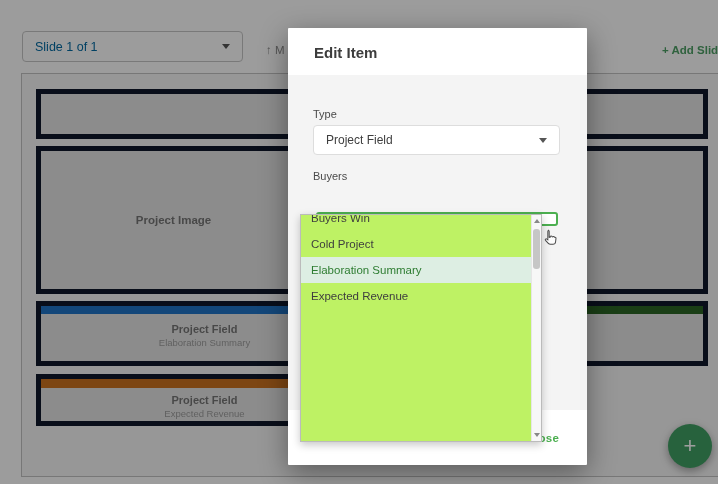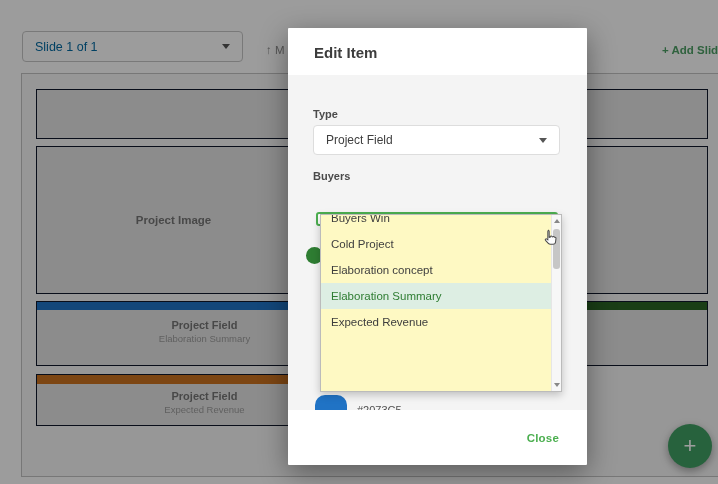--- a/index.html
+++ b/index.html
@@ -13,21 +13,21 @@
     background:#fcfcfc; border:1px solid #c4c4c4; border-radius:4px;
     display:flex; align-items:center; padding:0 12px; font-size:12.5px; color:#0369a1; }
   .slide-select .caret { margin-left:auto; width:0; height:0;
     border-left:4px solid transparent; border-right:4px solid transparent; border-top:5px solid #555; }
 
   .move-partial { position:absolute; left:266px; top:44px; font-size:11.5px; color:#8a8a8a; white-space:nowrap; }
   .add-slide { position:absolute; left:662px; top:44px; font-size:11.5px; font-weight:600; white-space:nowrap; }
 
   .canvas { position:absolute; left:21px; top:73px; width:700px; height:404px;
     background:#f4f4f4; border:1px solid #c1c1c1; }
-  .ph-box { position:absolute; background:#e3e3e3; border:1px solid #0f172a; overflow:hidden; }
+  .ph-box { position:absolute; background:#e3e3e3; border:5px solid #0f172a; overflow:hidden; }
   .box-top    { left:14px; top:15px;  width:672px; height:50px; }
   .box-img-l  { left:14px; top:72px;  width:275px; height:148px; display:flex; align-items:center; justify-content:center; }
   .box-img-r  { left:297px; top:72px; width:389px; height:148px; }
   .box-blue   { left:14px; top:227px; width:337px; height:65px; }
   .box-green  { left:359px; top:227px; width:327px; height:65px; }
   .box-orange { left:14px; top:300px; width:337px; height:52px; }
   .bar { position:absolute; left:0; top:0; right:0; height:8px; }
   .ph-title { margin-top:17px; text-align:center; font-size:11px; font-weight:700; color:#757575; }
   .ph-sub   { text-align:center; font-size:9.5px; color:#9b9b9b; margin-top:2px; }
   .img-label { font-size:11.5px; font-weight:700; color:#757575; }
@@ -43,35 +43,35 @@
   .modal { position:absolute; left:288px; top:28px; width:299px; height:437px; z-index:20;
     background:#fff; border-radius:1px; box-shadow:0 8px 28px rgba(0,0,0,.4); }
   .m-header { position:absolute; left:0; top:0; right:0; height:47px; border-radius:5px 5px 0 0; background:#fff; }
   .m-title { position:absolute; left:26px; top:16px; font-size:15px; font-weight:700; color:#3d3d3d; }
   .m-body { position:absolute; left:0; top:47px; right:0; height:335px; background:#f4f4f4; }
   .m-footer { position:absolute; left:0; bottom:0; right:0; height:55px; background:#fff;
     border-radius:0 0 5px 5px; display:flex; align-items:center; justify-content:flex-end; padding-right:28px; }
   .close-btn { font-size:11.5px; font-weight:700; letter-spacing:.2px; background:none; border:none;
     font-family:inherit; cursor:pointer; }
 
-  .fld-label { position:absolute; left:25px; font-size:11px; font-weight:700; color:#4a4a4a; }
+  .fld-label { position:absolute; left:25px; font-size:11px; font-weight:400; color:#4a4a4a; }
   .lbl-type { top:33px; } .lbl-field { top:95px; }
 
   .sel { position:absolute; left:25px; top:50px; width:247px; height:30px; background:#fff;
     border:1px solid #ddd; border-radius:4px; display:flex; align-items:center; padding:0 12px;
     font-size:12px; color:#3e3e3e; }
   .sel .caret { margin-left:auto; width:0; height:0;
     border-left:4px solid transparent; border-right:4px solid transparent; border-top:5px solid #555; }
 
   .field-sel-sliver { position:absolute; left:28px; top:137px; width:242px; height:14px;
     background:#fff; border:2px solid #4CAF50; border-radius:3px; z-index:1; }
   .toggle-knob { position:absolute; left:18px; top:172px; width:17px; height:17px; border-radius:50%; z-index:2; }
 
-  .dropdown { position:absolute; left:32px; top:139px; width:242px; height:178px; z-index:3;
-    background:#fef9c3; border:1px solid #bbb; box-shadow:0 3px 8px rgba(0,0,0,.22); overflow:hidden; }
+  .dropdown { position:absolute; left:12px; top:139px; width:242px; height:228px; z-index:3;
+    background:#bef264; border:1px solid #bbb; box-shadow:0 3px 8px rgba(0,0,0,.22); overflow:hidden; }
   .dd-list { list-style:none; margin-right:10px; }
   .dd-item { height:26px; line-height:26px; padding-left:10px; font-size:11.5px; color:#3e3e3e;
     white-space:nowrap; overflow:hidden; }
   .dd-item.partial { margin-top:-10px; }
   .dd-item.selected { background:#ddeee3; color:#2E7D32; }
   .dd-scrollbar { position:absolute; right:0; top:0; bottom:0; width:10px; background:#f7f7f7; border-left:1px solid #e6e6e6; }
   .sb-up, .sb-down { position:absolute; left:0; right:0; height:12px; display:flex; align-items:center; justify-content:center; }
   .sb-up { top:0; } .sb-down { bottom:0; }
   .tri-up { width:0; height:0; border-left:3px solid transparent; border-right:3px solid transparent; border-bottom:4px solid #888; }
   .tri-down { width:0; height:0; border-left:3px solid transparent; border-right:3px solid transparent; border-top:4px solid #888; }
@@ -144,21 +144,20 @@
 
     <span class="fld-label lbl-field">Buyers</span>
 
     <div class="field-sel-sliver"></div>
     <div class="toggle-knob" style="background: rgb(46, 125, 50);"></div>
 
     <div class="dropdown">
       <ul class="dd-list">
         <li class="dd-item partial">Buyers Win</li>
         <li class="dd-item">Cold Project</li>
-        <li class="dd-item">Elaboration concept</li>
         <li class="dd-item selected">Elaboration Summary</li>
         <li class="dd-item">Expected Revenue</li>
       </ul>
       <div class="dd-scrollbar">
         <div class="sb-up">
             <span class="tri-up"></span>
           </div>
         <div class="sb-thumb"></div>
         <div class="sb-down">
             <span class="tri-down"></span>

